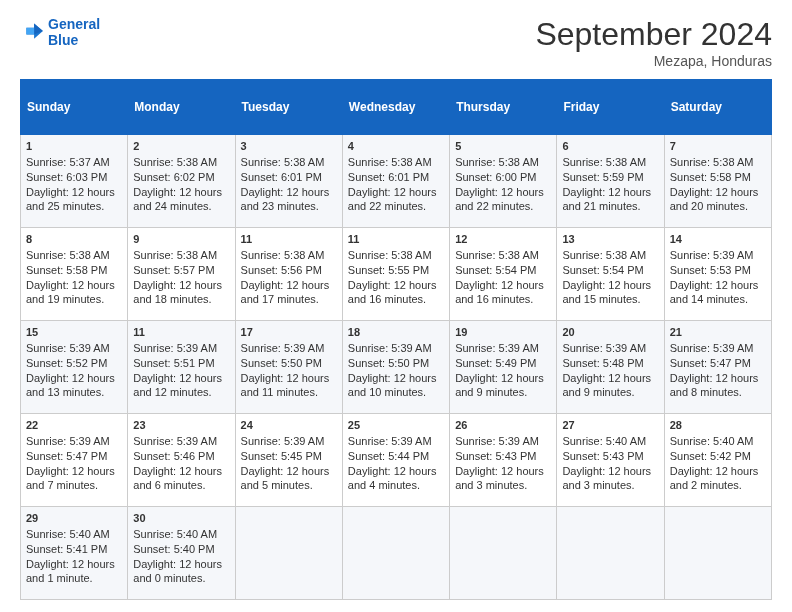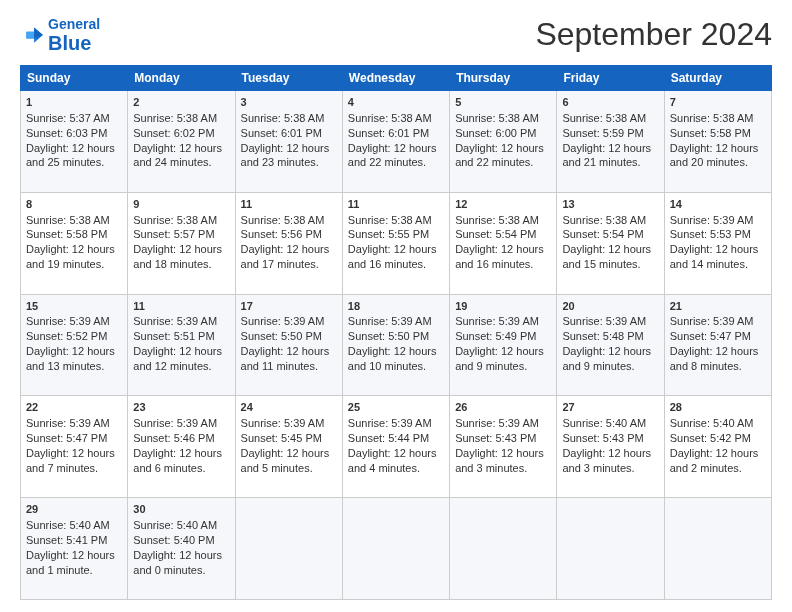--- a/index.html
+++ b/index.html
@@ -47,21 +47,21 @@
     .calendar {
       width: 100%;
       border-collapse: collapse;
       flex: 1;
       font-size: 10.5px;
     }
     .calendar thead tr th {
       background-color: #1565c0;
       color: #fff;
       text-align: left;
-      padding: 5px 6px;
+      padding: 20px 6px;
       font-size: 12px;
       font-weight: bold;
       border: 1px solid #1565c0;
     }
     .calendar tbody tr td {
       vertical-align: top;
       border: 1px solid #ccc;
       padding: 4px 5px;
       width: calc(100% / 7);
       background: #fff;
@@ -99,25 +99,26 @@
         <svg class="logo-icon" viewBox="0 0 40 40" xmlns="http://www.w3.org/2000/svg">
           <polygon points="22,8 38,22 22,36 22,28 8,28 8,16 22,16" fill="#1976d2"></polygon>
           <polygon points="22,8 38,22 22,28 22,16" fill="#1565c0"></polygon>
           <polygon points="8,16 22,16 22,28 8,28" fill="#42a5f5"></polygon>
         </svg>
       </div>
       <div style="margin-left:4px;">
         <div style="font-size:14px;font-weight:bold;color:#333;">
           <span style="color:#1565c0;">General</span>
         </div>
-        <div style="font-size:20px;font-weight:bold;color:#1565c0;">Blue</div>
+        <div style="font-size:14px;font-weight:bold;color:#1565c0;">Blue</div>
       </div>
     </div>
     <div class="title-block">
       <div class="month-title">September 2024</div>
+      <div class="location">Mezapa, Honduras</div>
     </div>
   </div>
 
   <table class="calendar">
     <thead>
       <tr>
         <th>Sunday</th>
         <th>Monday</th>
         <th>Tuesday</th>
         <th>Wednesday</th>

